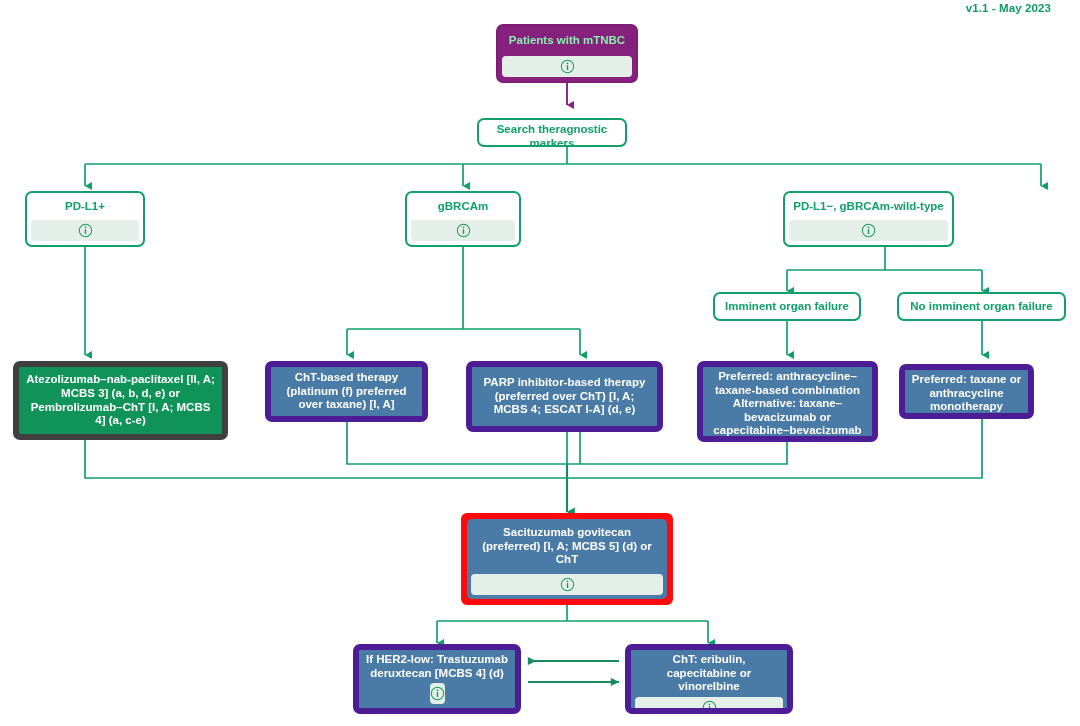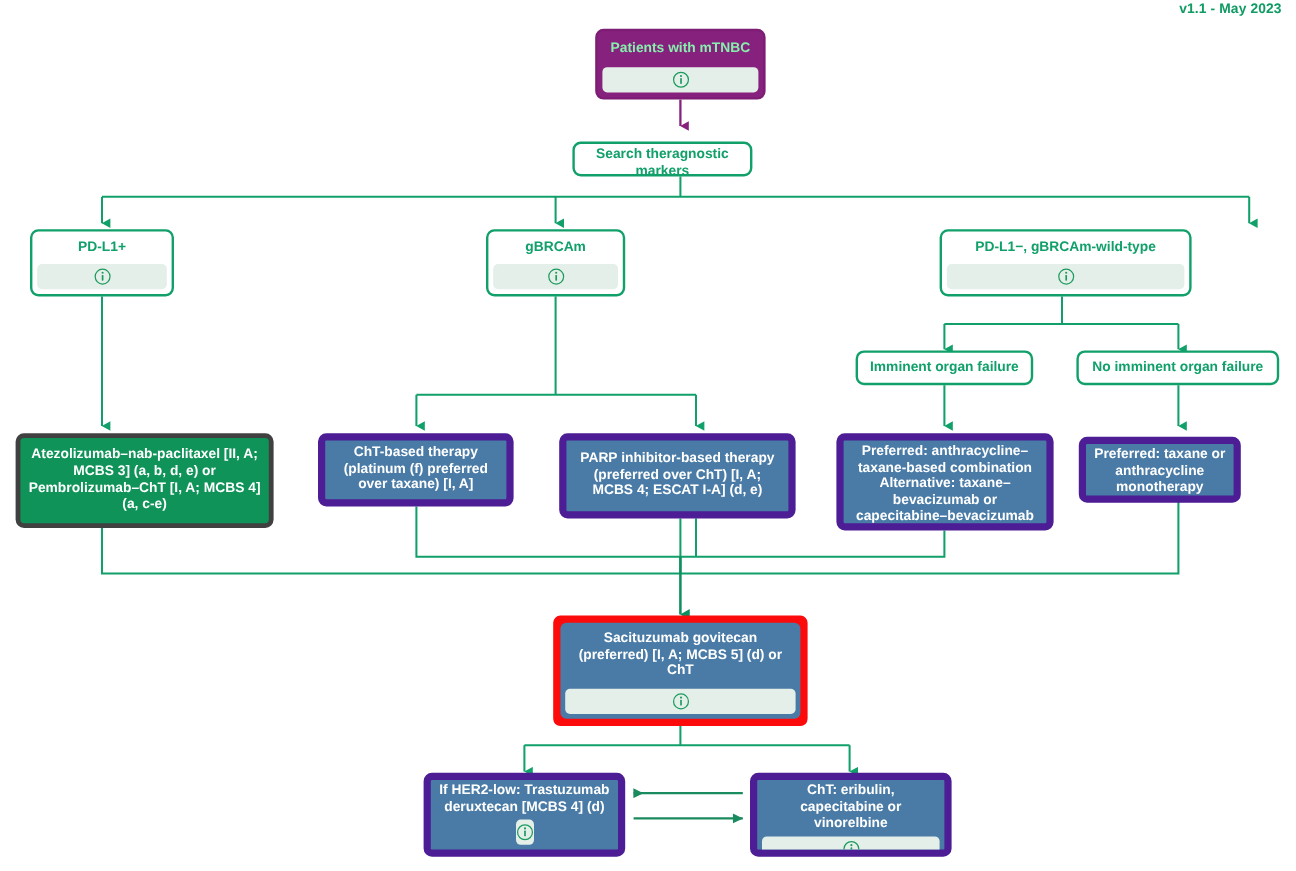--- a/index.html
+++ b/index.html
@@ -22,21 +22,21 @@
   #edges {
     position: absolute;
     left: 0; top: 0;
     width: 1080px;
     height: 726px;
     pointer-events: none;
   }
 
   .version {
     position: absolute;
-    right: 12px;
+    right: 29px;
     top: 2px;
     font-size: 11.5px;
     font-weight: bold;
     color: #0f9b63;
     letter-spacing: 0.1px;
   }
 
   
   .node {
     position: absolute;
@@ -86,21 +86,21 @@
 
   .n-outline {
     background: #ffffff;
     border: 2px solid #11a06a;
     color: #11a06a;
   }
   .n-outline .title { font-size: 11.5px; }
 
   .n-green {
     background: #0f9358;
-    border: 4px solid #404040;
+    border: 6px solid #404040;
     color: #ffffff;
   }
   .n-green .title { font-size: 11.5px; }
 
   .n-blue {
     background: #4a7ba6;
     border: 6px solid #4c1d95;
     color: #ffffff;
   }
   .n-blue .title { font-size: 11.5px; }
@@ -233,21 +233,21 @@
     <div class="title">gBRCAm</div>
     <div class="infobar">
       <svg class="i-circle" viewBox="0 0 16 16">
         <circle cx="8" cy="8" r="6.6" fill="none" stroke="#1d9b5e" stroke-width="1.1"></circle>
         <circle cx="8" cy="4.6" r="0.95" fill="#1d9b5e"></circle>
         <rect x="7.25" y="6.5" width="1.5" height="5.2" rx="0.6" fill="#1d9b5e"></rect>
       </svg>
     </div>
   </div>
 
-  <div class="node n-outline" style="left:783px; top:191px; width:210px; height:56px;">
+  <div class="node n-outline" style="left:783px; top:191px; width:171px; height:56px;">
     <div class="title">PD-L1−, gBRCAm-wild-type</div>
     <div class="infobar">
       <svg class="i-circle" viewBox="0 0 16 16">
         <circle cx="8" cy="8" r="6.6" fill="none" stroke="#1d9b5e" stroke-width="1.1"></circle>
         <circle cx="8" cy="4.6" r="0.95" fill="#1d9b5e"></circle>
         <rect x="7.25" y="6.5" width="1.5" height="5.2" rx="0.6" fill="#1d9b5e"></rect>
       </svg>
     </div>
   </div>
 

